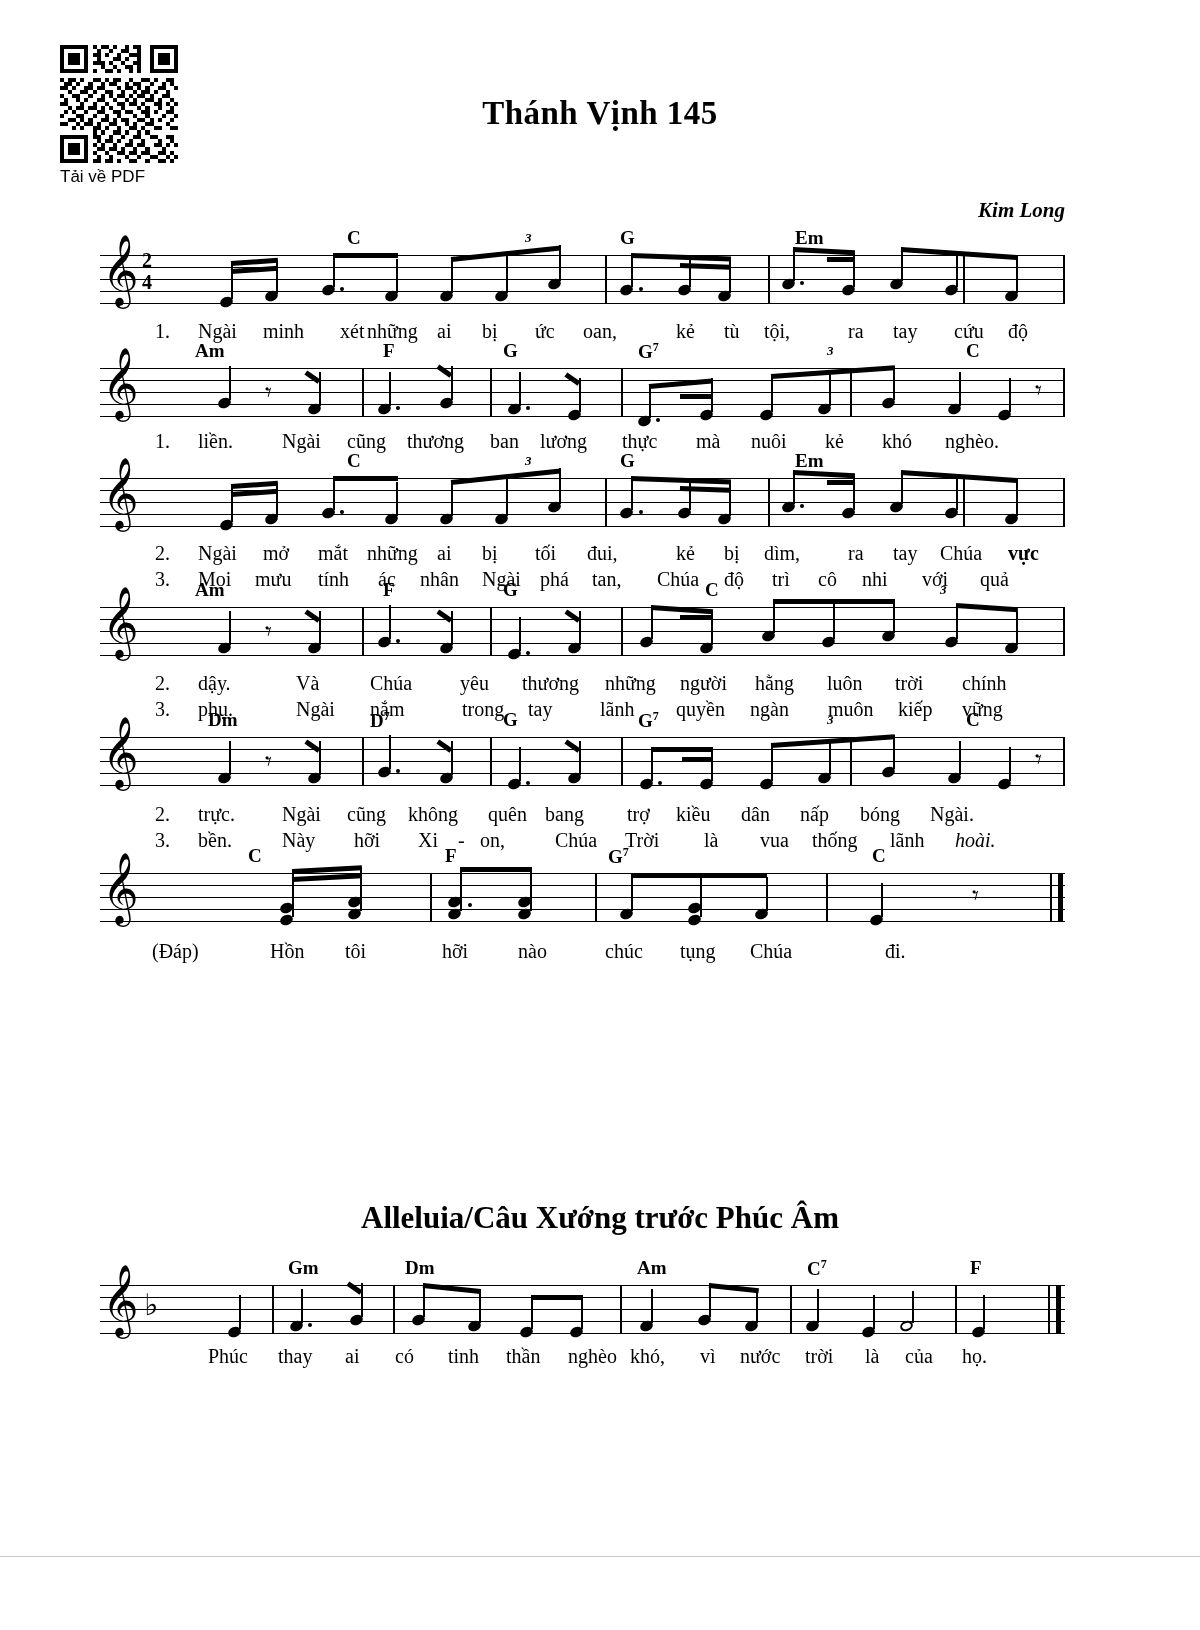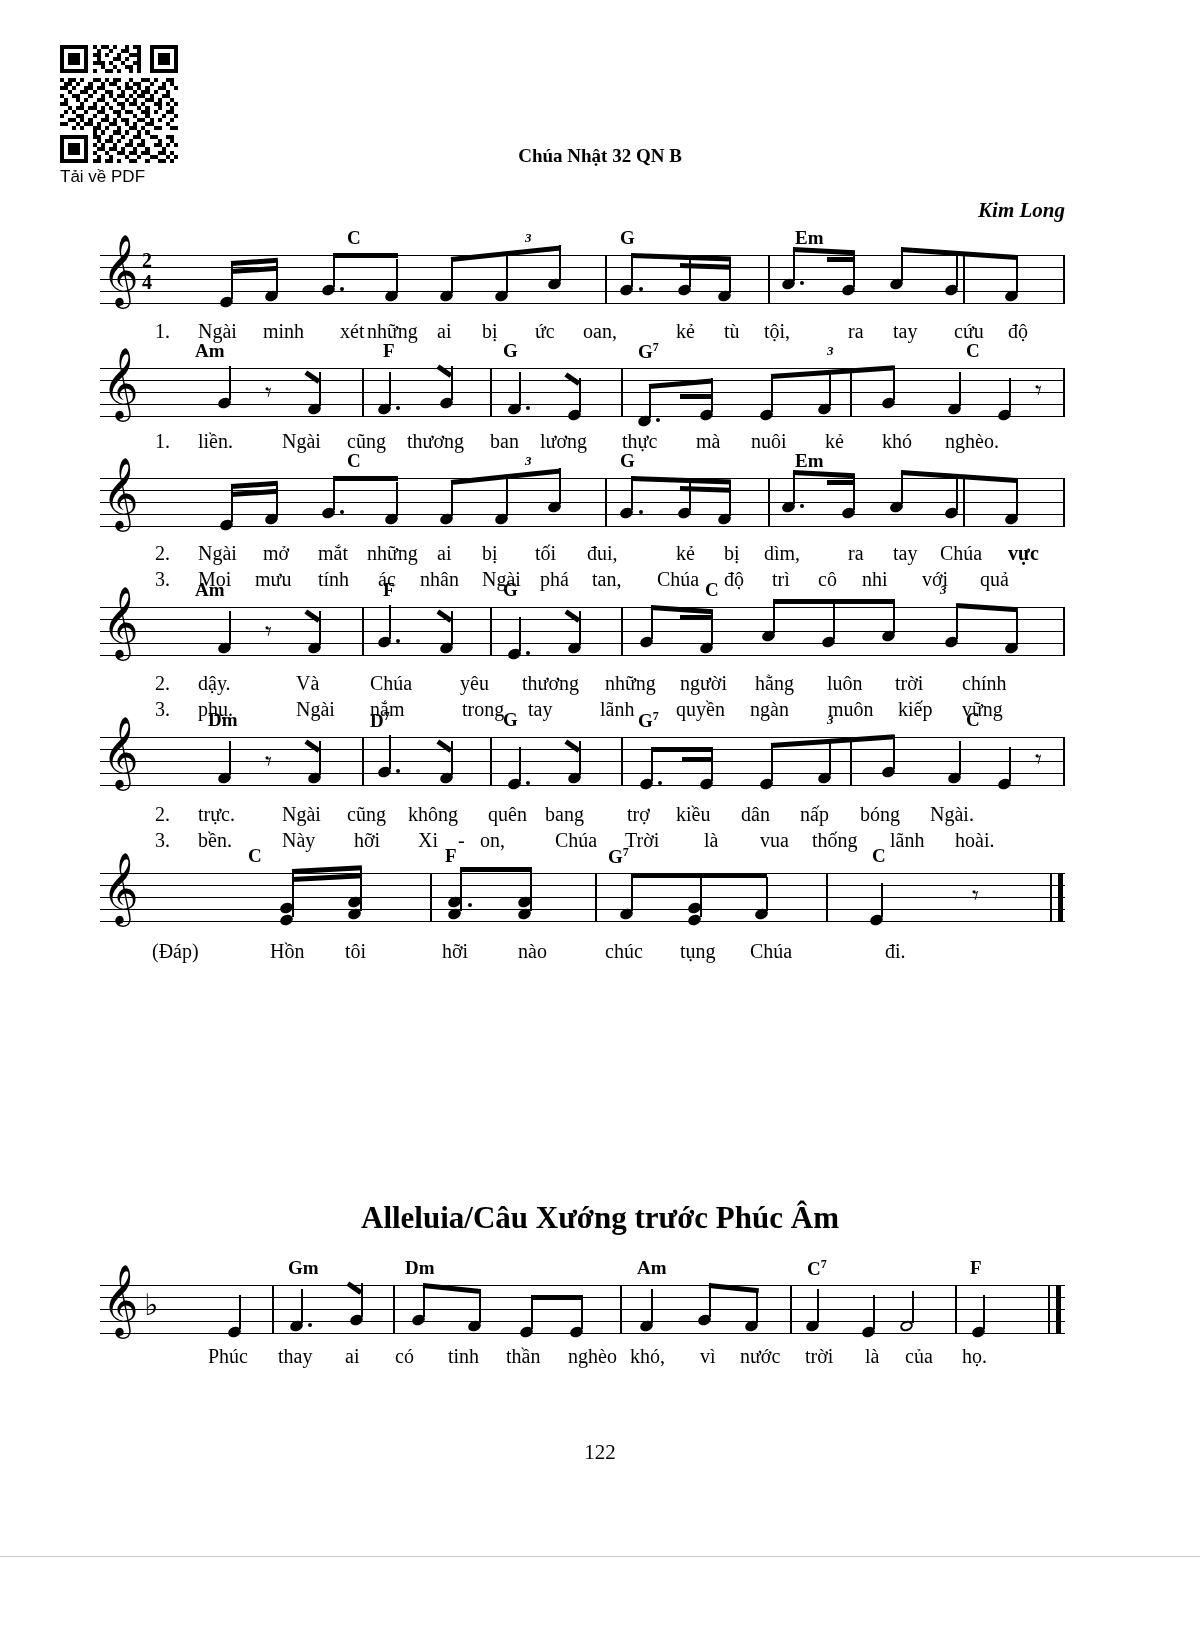--- a/index.html
+++ b/index.html
@@ -331,21 +331,21 @@
         <rect x="14" y="28" width="1" height="1"></rect>
           <rect x="17" y="28" width="2" height="1"></rect>
         <rect x="21" y="28" width="1" height="1"></rect>
           <rect x="24" y="28" width="2" height="1"></rect>
         <rect x="27" y="28" width="1" height="1"></rect>
       </g>
     </svg>
     <div class="qr-caption">Tải về PDF</div>
   </div>
 
-  <div class="title-sub">Chúa Nhật 32 QN B</div>
+  <div class="title-main">Thánh Vịnh 145</div>
   <div class="composer">Kim Long</div>
 
   <div class="system" style="top:255px;">
     <div class="staff">
       <div class="line"></div>
       <div class="line"></div>
       <div class="line"></div>
       <div class="line"></div>
       <div class="line"></div>
       <div class="clef">𝄞</div>
@@ -799,21 +799,21 @@
     <span class="lyric" style="left:254px;">hỡi</span>
     <span class="lyric" style="left:318px;">Xi</span>
     <span class="lyric" style="left:358px;">-</span>
     <span class="lyric" style="left:380px;">on,</span>
     <span class="lyric" style="left:455px;">Chúa</span>
     <span class="lyric" style="left:525px;">Trời</span>
     <span class="lyric" style="left:604px;">là</span>
     <span class="lyric" style="left:660px;">vua</span>
     <span class="lyric" style="left:712px;">thống</span>
     <span class="lyric" style="left:790px;">lãnh</span>
-    <span class="lyric" style="left:855px;">hoài.</span>
+    <span class="lyric" style="left:855px;font-style:italic;">hoài.</span>
   </div>
 
   <div class="system" style="top:873px;">
     <div class="staff">
       <div class="line"></div>
       <div class="line"></div>
       <div class="line"></div>
       <div class="line"></div>
       <div class="line"></div>
       <div class="clef">𝄞</div>
@@ -949,16 +949,15 @@
     <span class="lyric" style="left:468px;">nghèo</span>
     <span class="lyric" style="left:530px;">khó,</span>
     <span class="lyric" style="left:600px;">vì</span>
     <span class="lyric" style="left:640px;">nước</span>
     <span class="lyric" style="left:705px;">trời</span>
     <span class="lyric" style="left:765px;">là</span>
     <span class="lyric" style="left:805px;">của</span>
     <span class="lyric" style="left:862px;">họ.</span>
   </div>
 
-  <div class="pagenum">122</div>
   <div class="footer-rule"></div>
 
 </div>
 
 </body></html>

